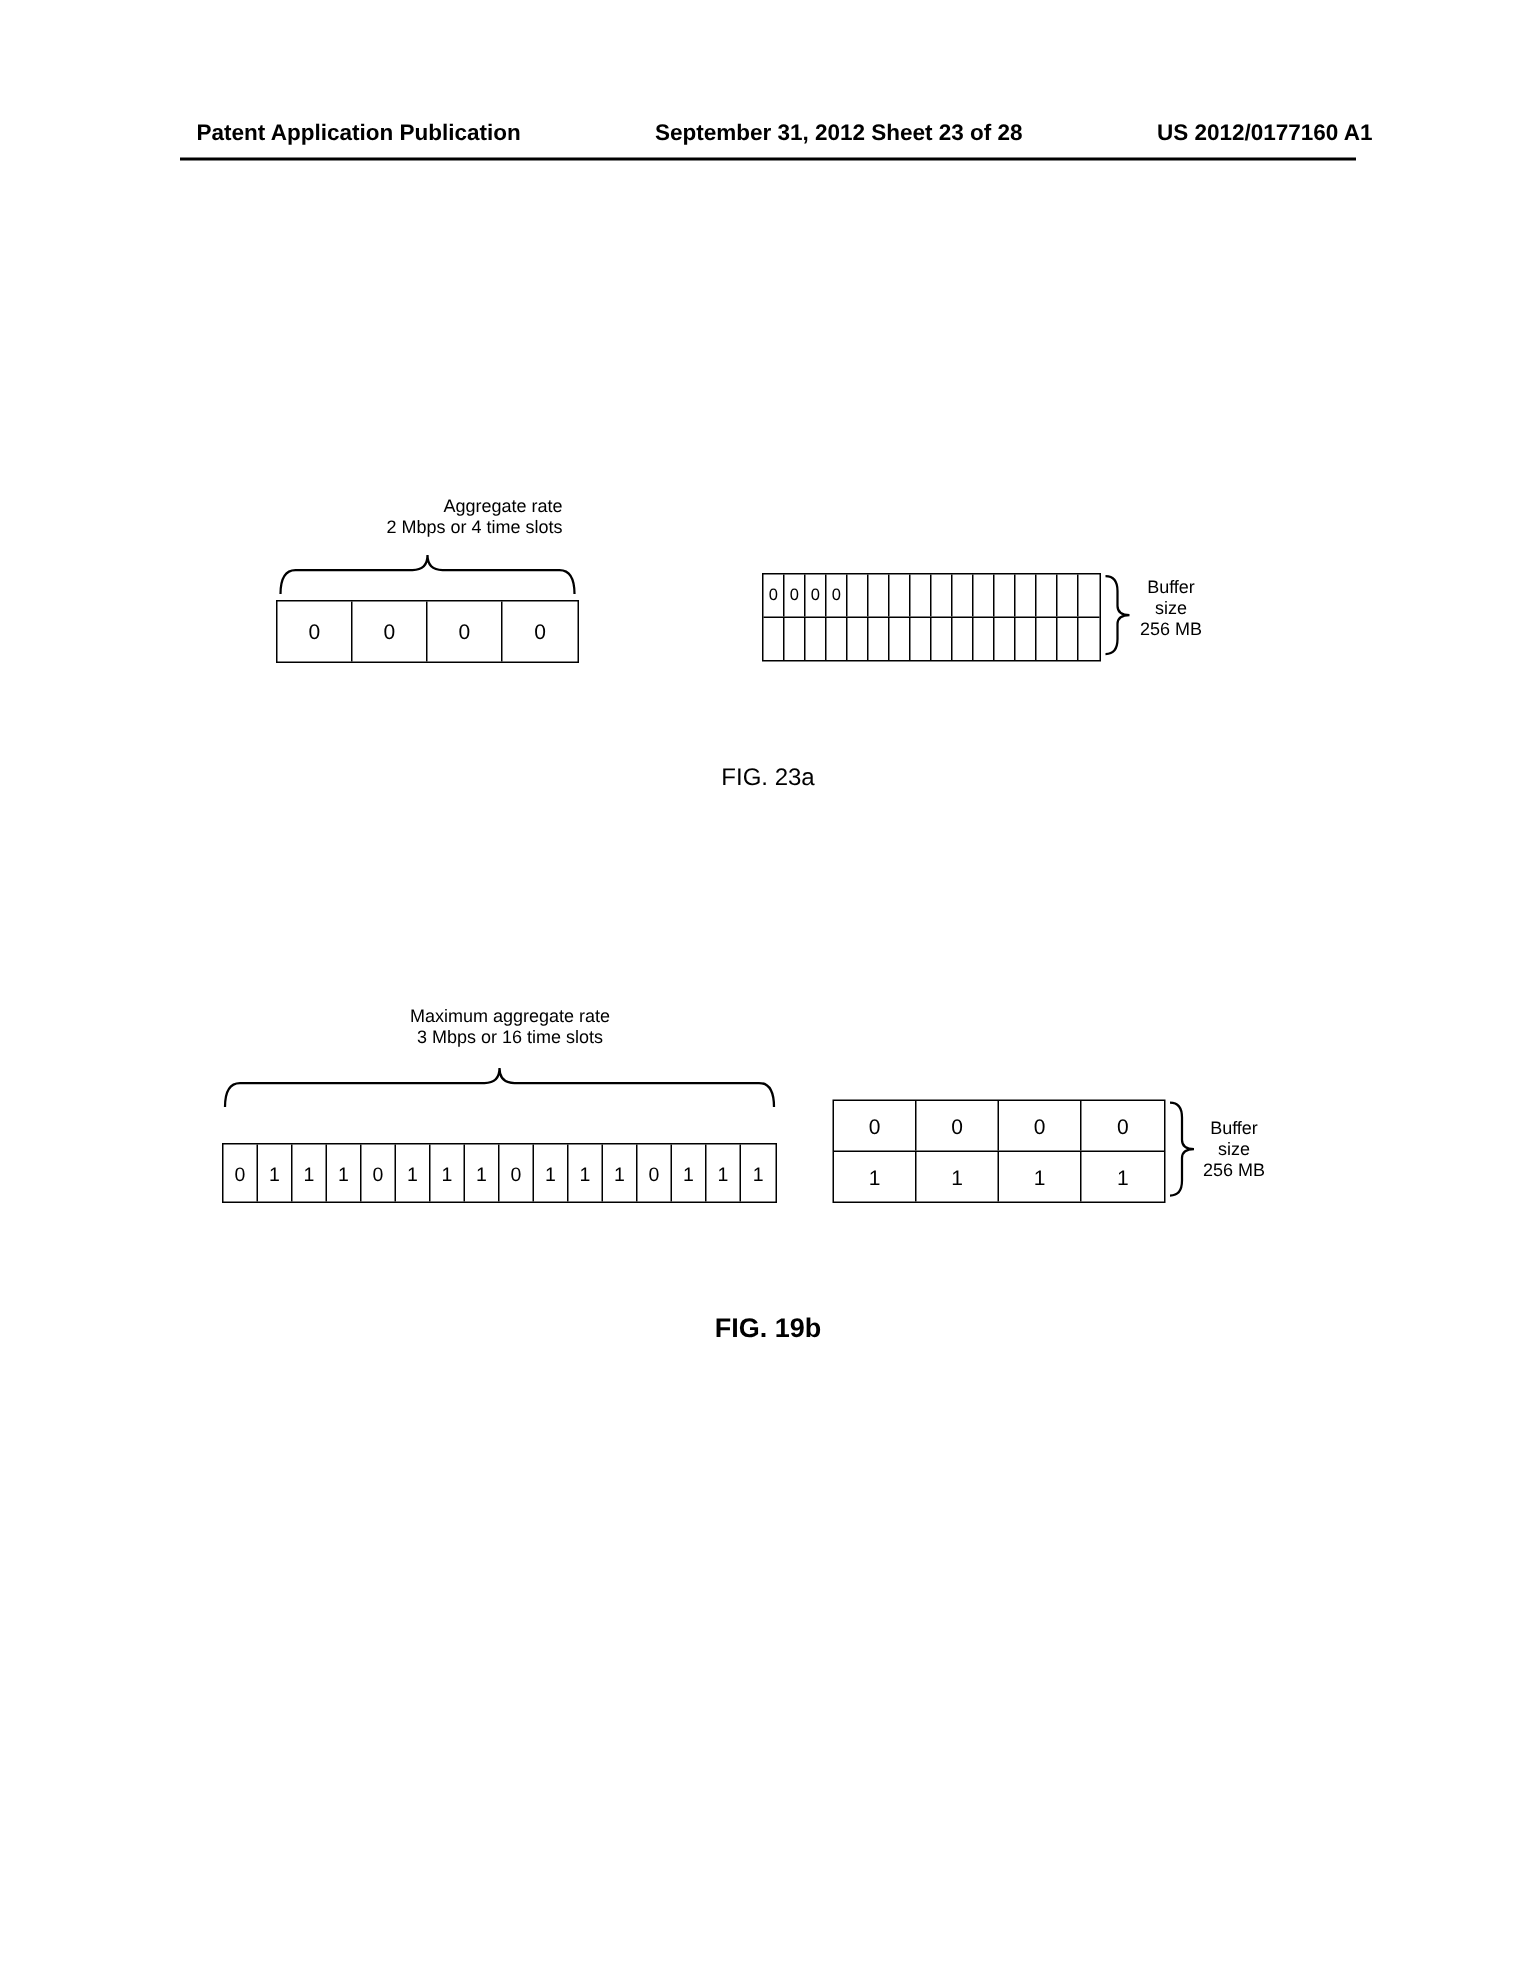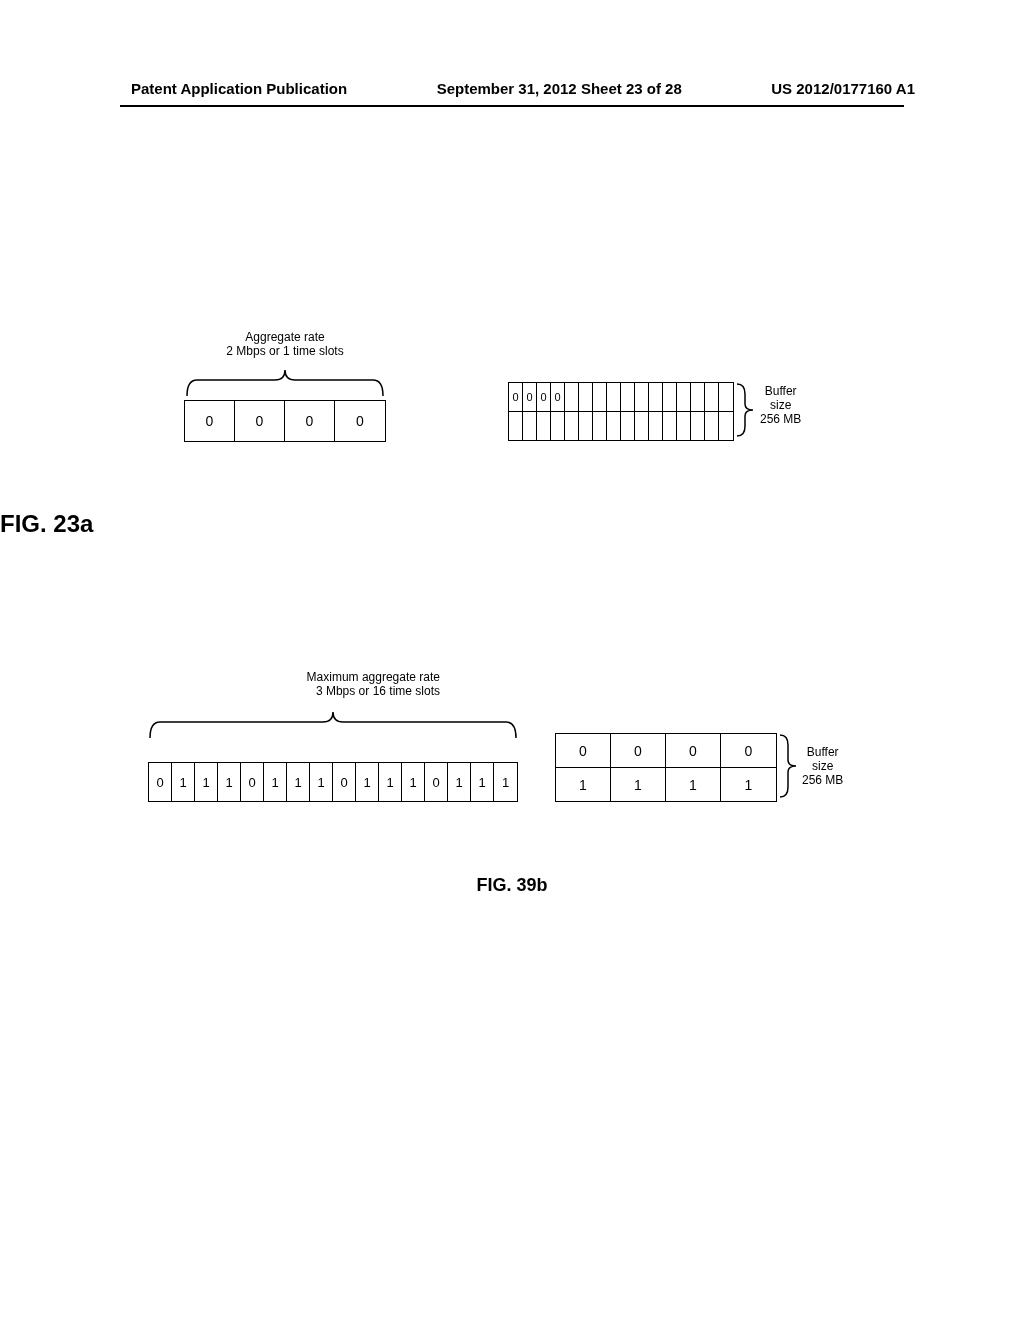--- a/index.html
+++ b/index.html
@@ -39,21 +39,21 @@
       top: 330px;
       left: 0;
       width: 100%;
     }
     
     .ag-label-a {
       position: absolute;
       left: 195px;
       top: 0;
       font-size: 12px;
-      text-align: center;
+      text-align: right;
       width: 180px;
     }
     
     .brace-a {
       position: absolute;
       left: 185px;
       top: 38px;
       width: 200px;
       height: 30px;
     }
@@ -116,39 +116,39 @@
       top: 54px;
       font-size: 12px;
       text-align: center;
     }
     
     .fig-caption-a {
       position: absolute;
       left: 0;
       top: 180px;
       width: 100%;
-      text-align: left;
-      font-size: 24px;
-      font-weight: bold;
+      text-align: center;
+      font-size: 16px;
+      font-weight: normal;
     }
     
     
     .fig-b {
       position: absolute;
       top: 670px;
       left: 0;
       width: 100%;
     }
     
     .ag-label-b {
       position: absolute;
       left: 240px;
       top: 0;
       font-size: 12px;
-      text-align: right;
+      text-align: center;
       width: 200px;
     }
     
     .brace-b {
       position: absolute;
       left: 148px;
       top: 40px;
       width: 370px;
       height: 30px;
     }
@@ -230,21 +230,21 @@
   <span>Patent Application Publication</span>
   <span>September 31, 2012  Sheet 23 of 28</span>
   <span>US 2012/0177160 A1</span>
 </div>
 <div class="header-border"></div>
 
 <div class="fig-a">
 
   <div class="ag-label-a">
     <div>Aggregate rate</div>
-    <div>2 Mbps or 1 time slots</div>
+    <div>2 Mbps or 4 time slots</div>
   </div>
 
   <svg class="brace-a" viewBox="0 0 200 30" preserveAspectRatio="none">
     <path d="M 2 28 Q 2 12 12 12 L 90 12 Q 100 12 100 2 Q 100 12 110 12 L 188 12 Q 198 12 198 28" fill="none" stroke="black" stroke-width="1.5"></path>
   </svg>
 
   <div class="slots-a">
     <div class="cell">0</div>
     <div class="cell">0</div>
     <div class="cell">0</div>
@@ -351,14 +351,14 @@
   <svg class="brace-right-b" width="20" height="66" viewBox="0 0 20 66" preserveAspectRatio="none">
     <path d="M 2 2 Q 10 2 10 12 L 10 27 Q 10 33 18 33 Q 10 33 10 39 L 10 54 Q 10 64 2 64" fill="none" stroke="black" stroke-width="1.5"></path>
   </svg>
 
   <div class="buffer-label-b">
     <div>Buffer</div>
     <div>size</div>
     <div>256 MB</div>
   </div>
 
-  <div class="fig-caption-b">FIG. 39b</div>
+  <div class="fig-caption-b">FIG. 19b</div>
 </div>
 
 </body></html>

